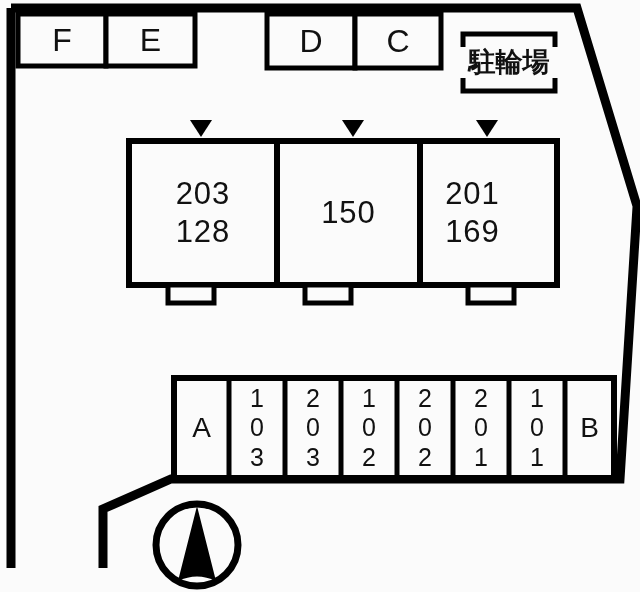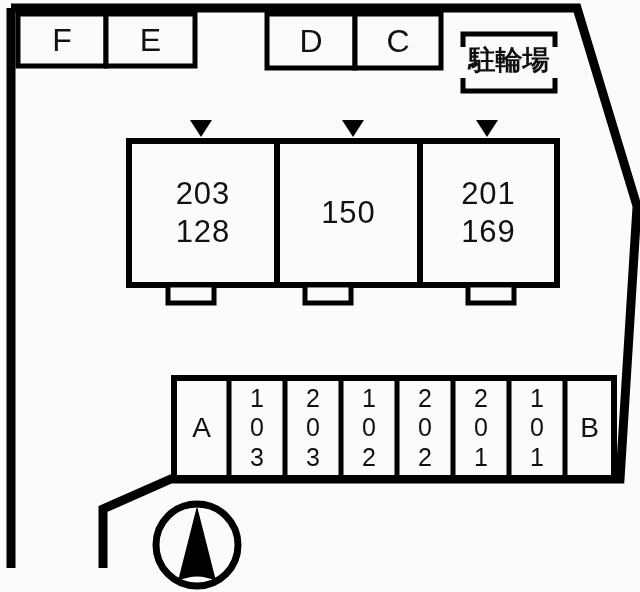--- a/index.html
+++ b/index.html
@@ -47,21 +47,21 @@
     line-height:1.18;
     letter-spacing:0px;
   }
   .park-label span{display:block;text-align:center;}
   .park-letter{font-size:28px;}
 
   .bike-label{
     font-size:27px;
     font-weight:700;
     letter-spacing:0px;
-    font-family:Liberation Mono, monospace;
+    font-family:Liberation Serif, serif;
   }
 </style>
 </head>
 <body>
 
 <div id="site-plan">
 
   <svg id="plan-svg" viewBox="0 0 640 592">
 
     <path d="M 11,8 L 577,8 L 637,206 L 637,207 L 620,479 L 171,479 L 103,509 L 103,568" fill="none" stroke="#000" stroke-width="9" stroke-linejoin="miter" stroke-linecap="butt"></path>
@@ -121,21 +121,21 @@
 
   <div class="lbl bike-label" style="left:458px;top:42px;width:102px;height:40px;">駐輪場</div>
 
   <div class="lbl unit-label" style="left:129px;top:141px;width:148px;height:144px;">
     <span>203</span>
     <span>128</span>
   </div>
   <div class="lbl unit-label" style="left:277px;top:141px;width:143px;height:144px;">
     <span>150</span>
   </div>
-  <div class="lbl unit-label" style="left:420px;top:141px;width:137px;height:144px;">
+  <div class="lbl unit-label" style="left:404px;top:141px;width:137px;height:144px;">
     <span>201</span>
     <span>169</span>
   </div>
 
   <div class="lbl park-letter" style="left:174px;top:378px;width:55px;height:100px;">A</div>
 
   <div class="lbl park-label" style="left:229px;top:378px;width:56px;height:100px;">
     <span>1</span>
     <span>0</span>
     <span>3</span>

